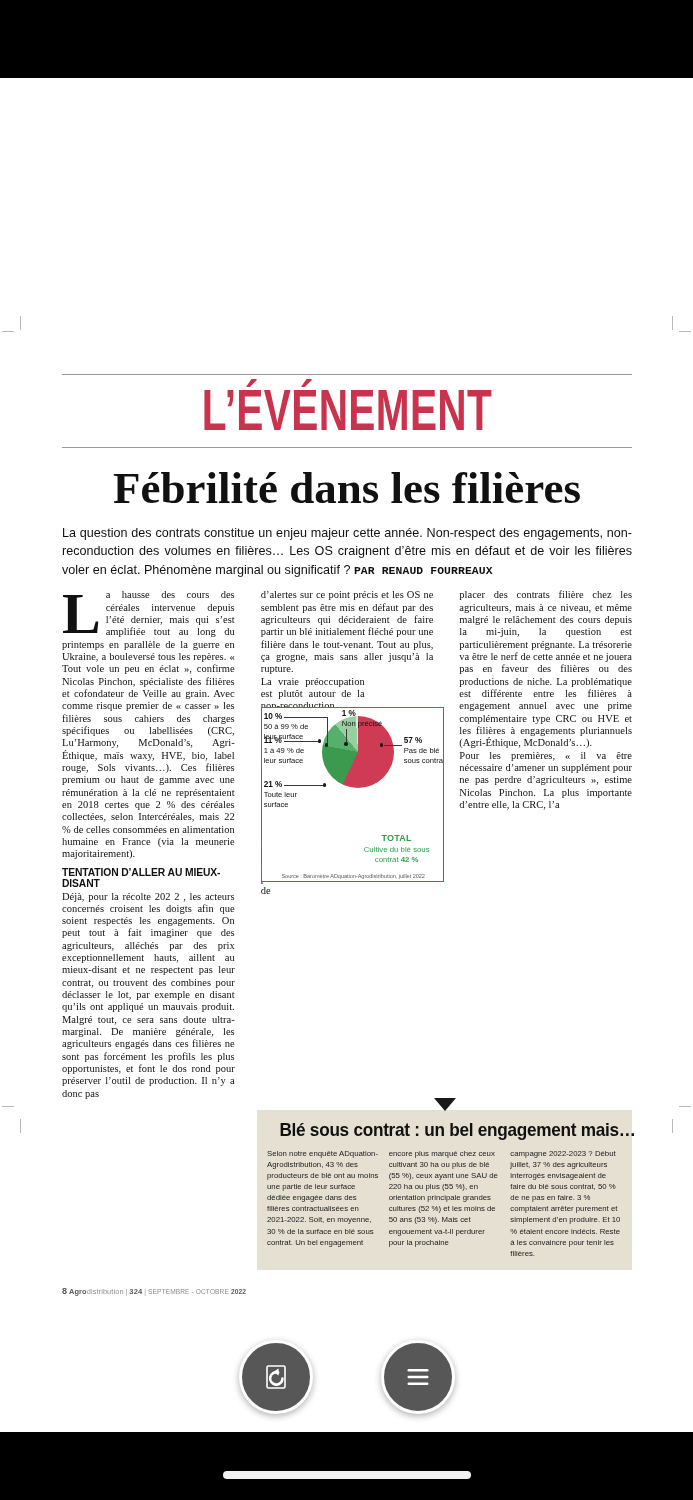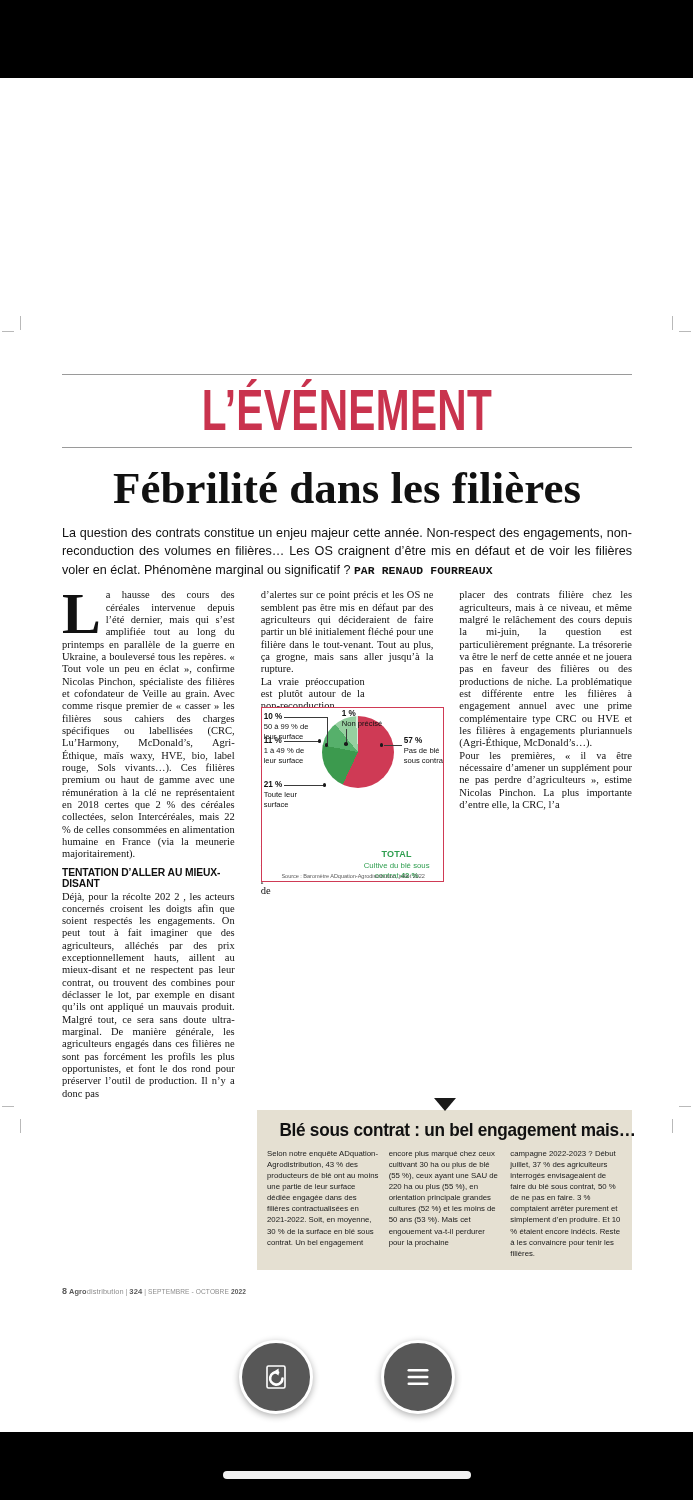--- a/index.html
+++ b/index.html
@@ -183,21 +183,21 @@
   .lead-lbl b { font-size: 8.2px; font-weight: 700; }
   .lead-line { position: absolute; background: #3a3a3a; height: 0.8px; }
   .lead-line.vert { width: 0.8px; height: auto; }
   .dot {
     position: absolute; width: 3.6px; height: 3.6px;
     border-radius: 50%; background: #1a1a1a;
   }
 
   .total-box {
     position: absolute;
-    right: 5px; bottom: 0;
+    right: 5px; bottom: 16px;
     width: 82px;
     text-align: center;
     font-family: "Liberation Sans", sans-serif;
     color: #2f9e4f;
     font-size: 7.8px;
     line-height: 1.3;
   }
   .total-box .t-title { font-weight: 700; font-size: 9px; letter-spacing: 0.2px; }
   .total-box .t-pct { font-weight: 700; }
 

